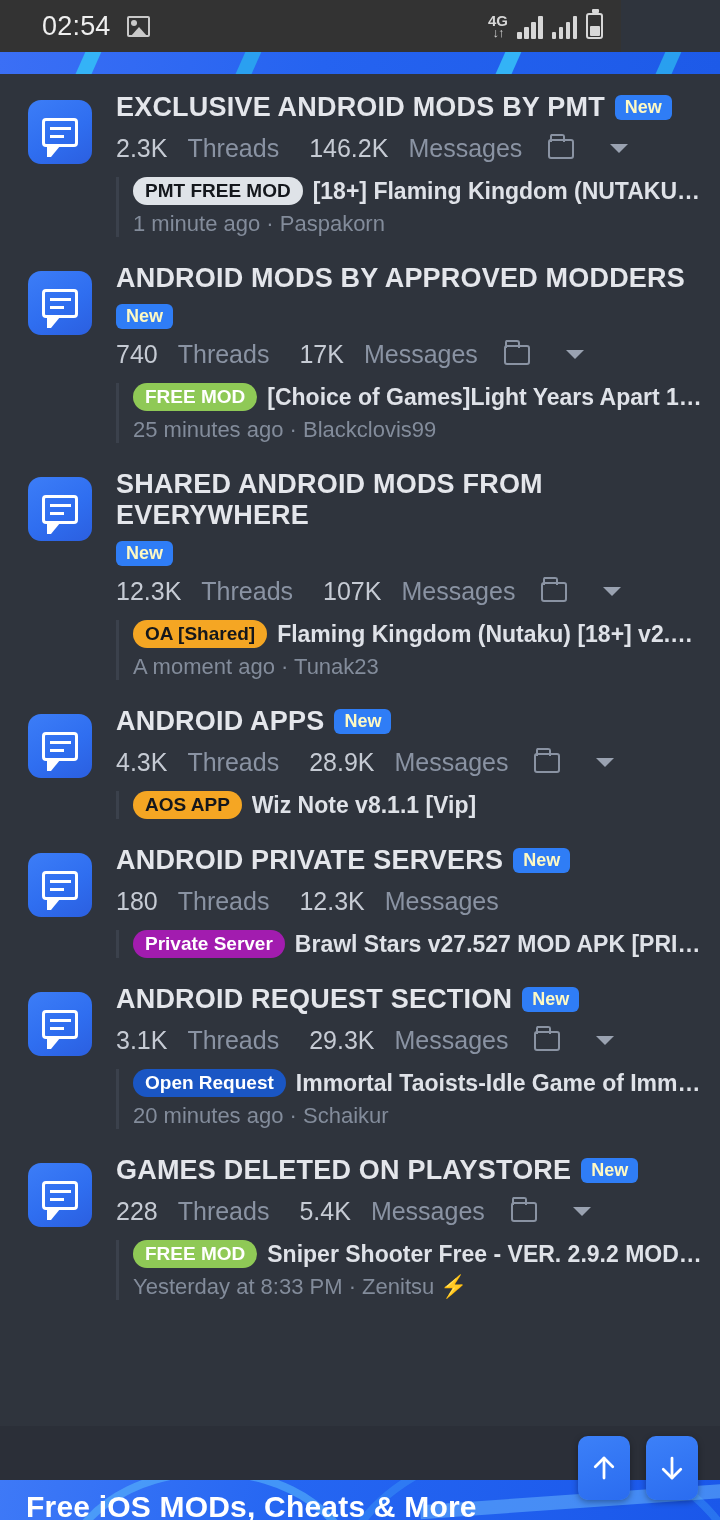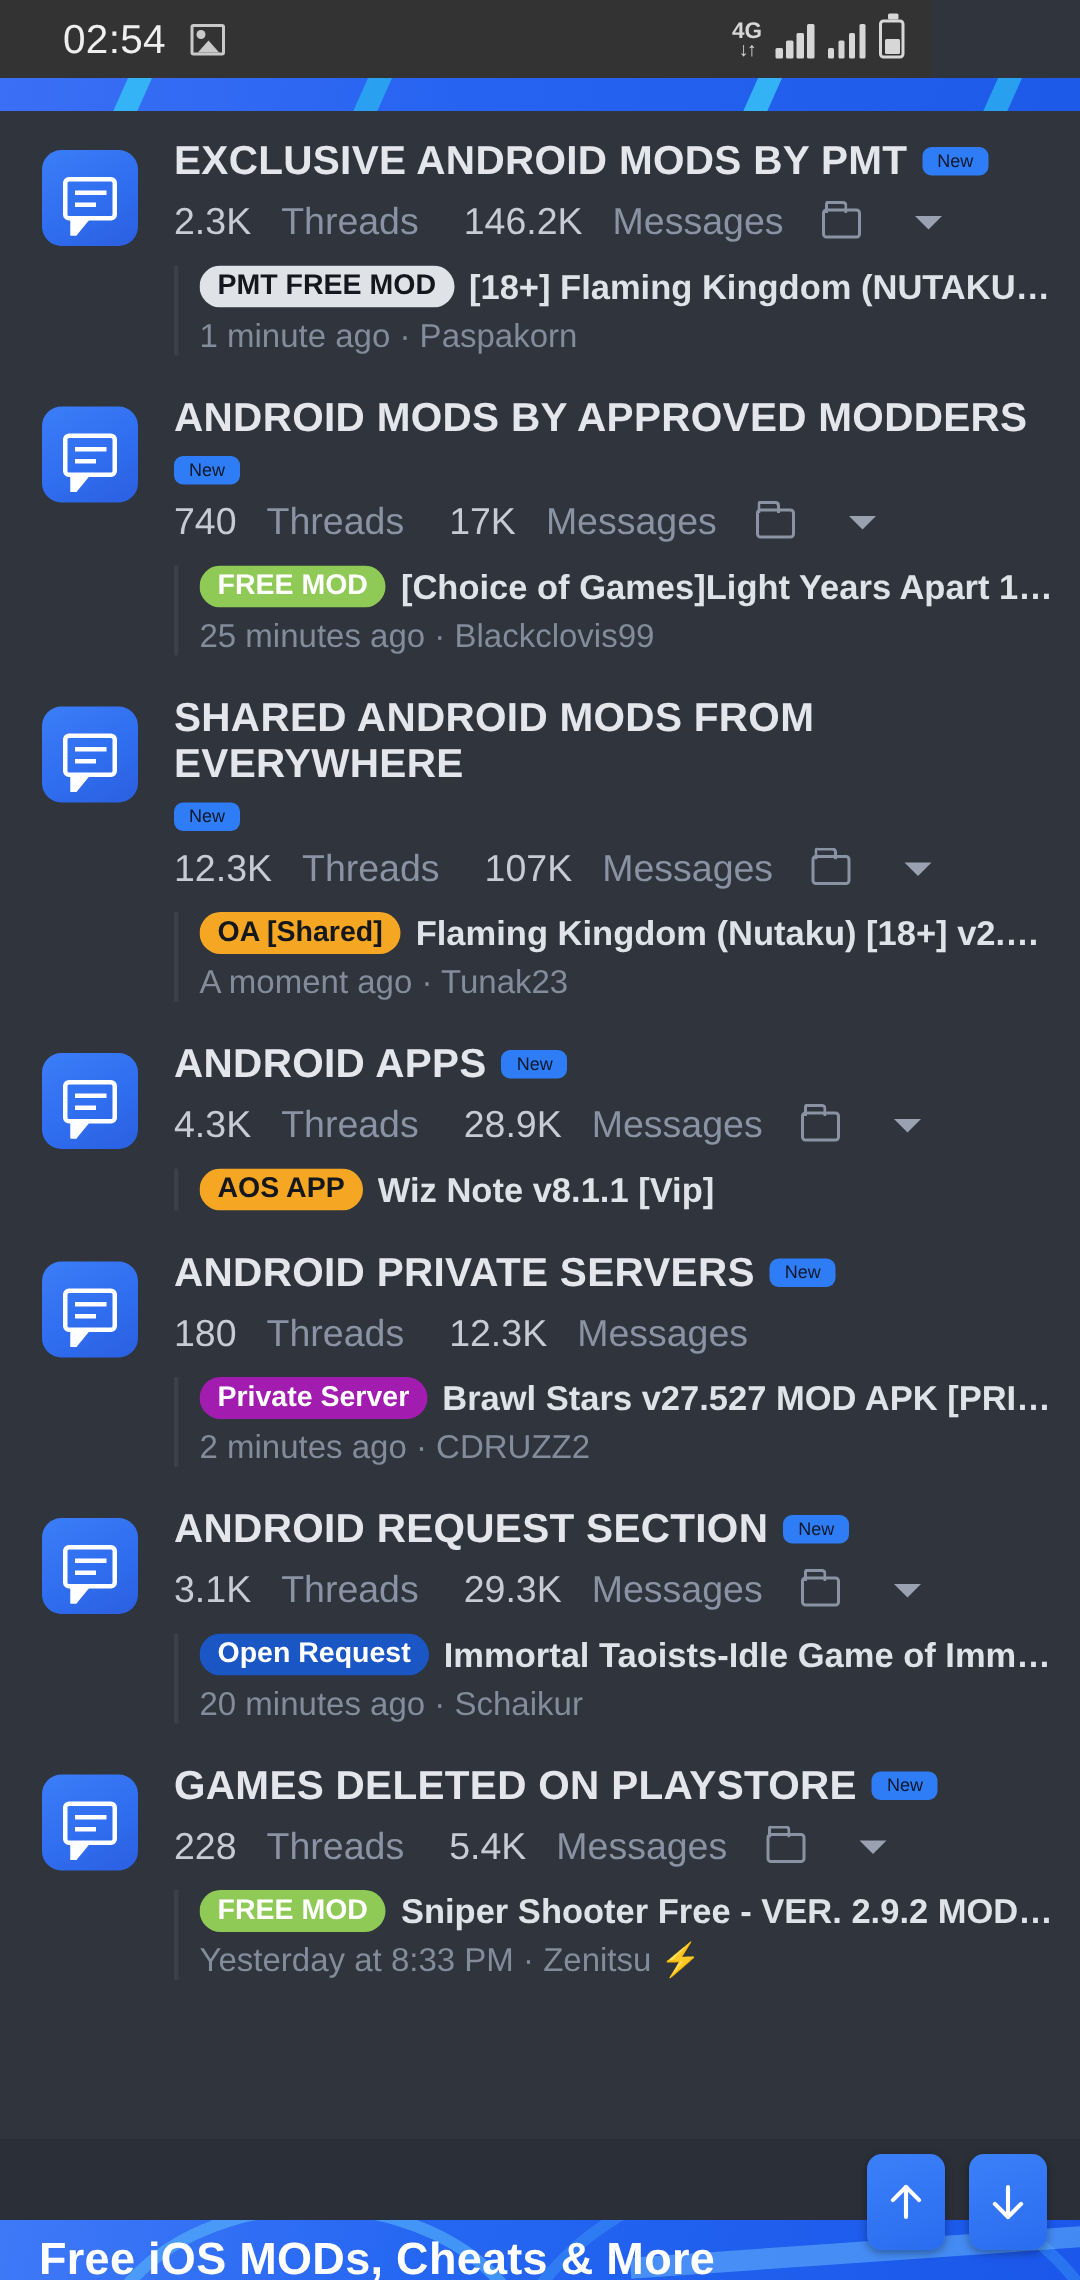--- a/index.html
+++ b/index.html
@@ -67,21 +67,21 @@
                    width:0; height:0; border-left: 4px solid #ffffff;
                    border-right: 9px solid transparent; border-top: 11px solid #ffffff;}
   .bubble i { position:absolute; left:5px; display:block; height:3px; background:#fff; }
   .bubble i:nth-child(1){ top:6px; width:21px; }
   .bubble i:nth-child(2){ top:14px; width:14px; }
 
   .node-body { flex: 1 1 auto; padding-left: 24px; min-width: 0; }
   .node-title-line { display: flex; flex-wrap: wrap; align-items: center; gap: 10px; }
   .node-title { font-size: 27px; font-weight: bold; color: #e4e6eb; letter-spacing: .2px;
                 text-transform: uppercase; }
-  .pill-new { background: #2f7df6; color: #0f172a; font-size: 12px; font-weight: normal;
+  .pill-new { background: #2f7df6; color: #fef9c3; font-size: 18px; font-weight: bold;
               border-radius: 6px; padding: 3px 10px 4px; line-height: 1; }
   .node-stats { display: flex; align-items: center; gap: 20px; margin-top: 11px;
                 font-size: 25px; color: #8a93a3; }
   .node-stats b { color: #c6cbd4; font-weight: normal; }
   .folder-ico { width: 26px; height: 20px; border: 2.5px solid #8a93a3; border-radius: 3px;
                 position: relative; margin-left: 6px; }
   .folder-ico::before { content:""; position:absolute; top:-7px; left:-0.5px; width:11px; height:6px;
                         border:2.5px solid #8a93a3; border-bottom:none;
                         border-radius: 2px 3px 0 0; }
   .caret { width: 0; height: 0; border-left: 9px solid transparent;
@@ -303,21 +303,20 @@
             <b>180</b>
             <span>Threads</span>
             <b style="margin-left:10px">12.3K</b>
             <span>Messages</span>
           </div>
           <div class="last-post">
             <div class="lp-line">
               <span class="lp-badge" style="background: #a21caf; color: rgb(255, 255, 255);">Private Server</span>
               <span class="lp-title">Brawl Stars v27.527 MOD APK [PRIVATE SER…</span>
             </div>
-            <div class="lp-meta">2 minutes ago · CDRUZZ2</div>
           </div>
         </div>
       </div>
       <div class="node">
         <div class="node-icon-wrap">
           <div class="node-icon">
             <div class="bubble">
               <i></i>
               <i></i>
             </div>

